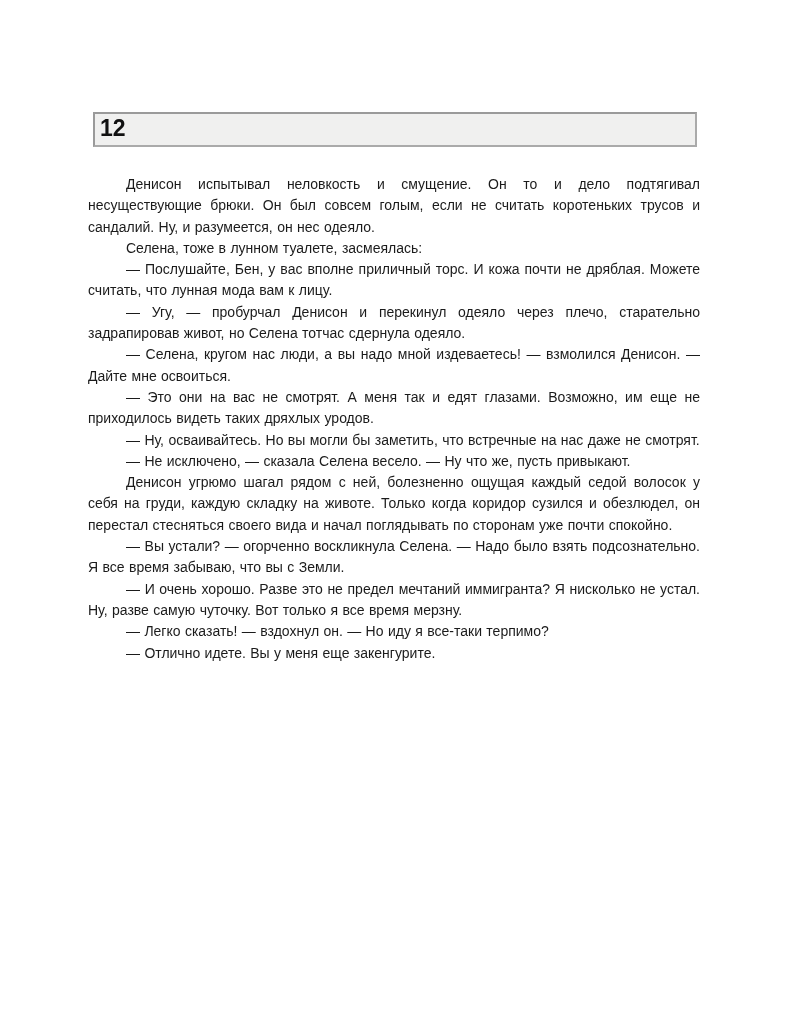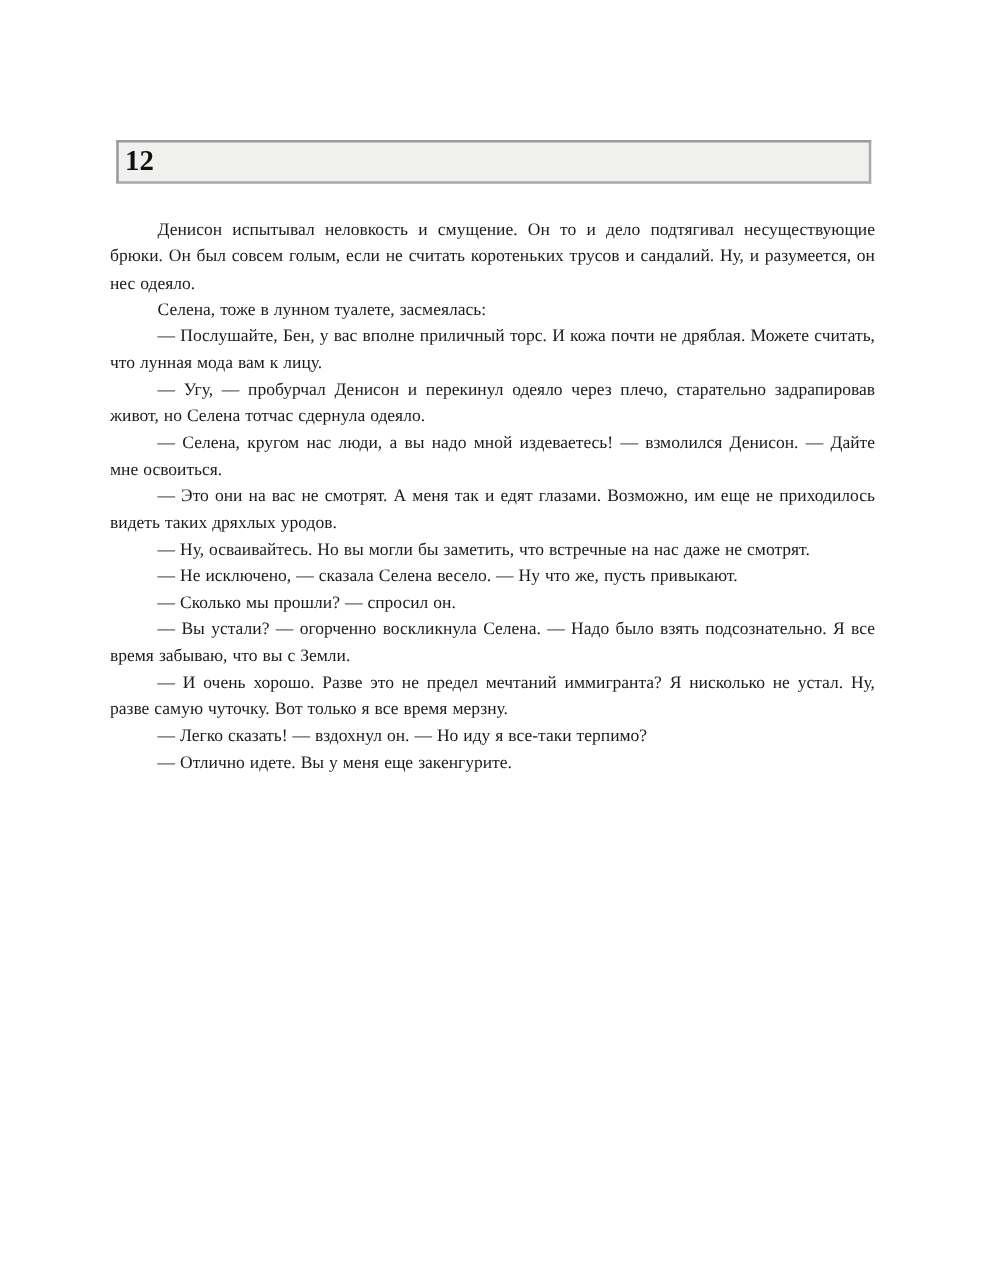--- a/index.html
+++ b/index.html
@@ -6,21 +6,21 @@
     margin: 0;
     padding: 0;
     background: #ffffff;
   }
   .page {
     position: relative;
     width: 791px;
     height: 1024px;
     background: #ffffff;
     overflow: hidden;
-    font-family: Liberation Serif, serif;
+    font-family: Liberation Sans, sans-serif;
     color: #1b1b1b;
   }
   .content {
     position: absolute;
     left: 88px;
     top: 112px;
     width: 612px;
   }
   .chapter-box {
     box-sizing: border-box;
@@ -67,21 +67,21 @@
 
     <div class="body-text">
       <p>Денисон испытывал неловкость и смущение. Он то и дело подтягивал несуществующие брюки. Он был совсем голым, если не считать коротеньких трусов и сандалий. Ну, и разумеется, он нес одеяло.</p>
       <p>Селена, тоже в лунном туалете, засмеялась:</p>
       <p>— Послушайте, Бен, у вас вполне приличный торс. И кожа почти не дряблая. Можете считать, что лунная мода вам к лицу.</p>
       <p>— Угу, — пробурчал Денисон и перекинул одеяло через плечо, старательно задрапировав живот, но Селена тотчас сдернула одеяло.</p>
       <p>— Селена, кругом нас люди, а вы надо мной издеваетесь! — взмолился Денисон. — Дайте мне освоиться.</p>
       <p>— Это они на вас не смотрят. А меня так и едят глазами. Возможно, им еще не приходилось видеть таких дряхлых уродов.</p>
       <p>— Ну, осваивайтесь. Но вы могли бы заметить, что встречные на нас даже не смотрят.</p>
       <p>— Не исключено, — сказала Селена весело. — Ну что же, пусть привыкают.</p>
-      <p>— Сколько мы прошли? — спросил он.</p>
+      <p>Денисон угрюмо шагал рядом с ней, болезненно ощущая каждый седой волосок у себя на груди, каждую складку на животе. Только когда коридор сузился и обезлюдел, он перестал стесняться своего вида и начал поглядывать по сторонам уже почти спокойно.</p>
       <p>— Вы устали? — огорченно воскликнула Селена. — Надо было взять подсознательно. Я все время забываю, что вы с Земли.</p>
       <p>— И очень хорошо. Разве это не предел мечтаний иммигранта? Я нисколько не устал. Ну, разве самую чуточку. Вот только я все время мерзну.</p>
       <p>— Легко сказать! — вздохнул он. — Но иду я все-таки терпимо?</p>
       <p>— Отлично идете. Вы у меня еще закенгурите.</p>
     </div>
 
   </div>
 </div>
 
 </body></html>

